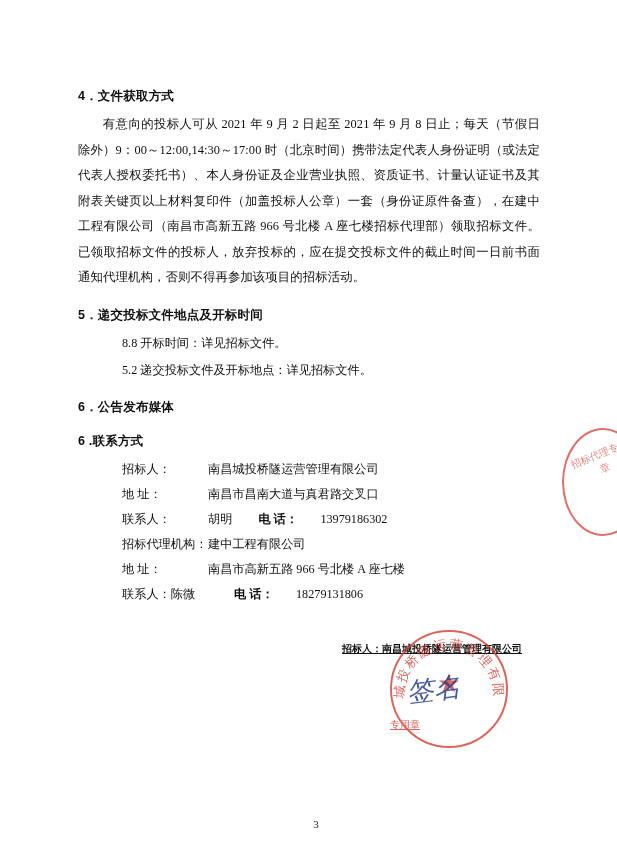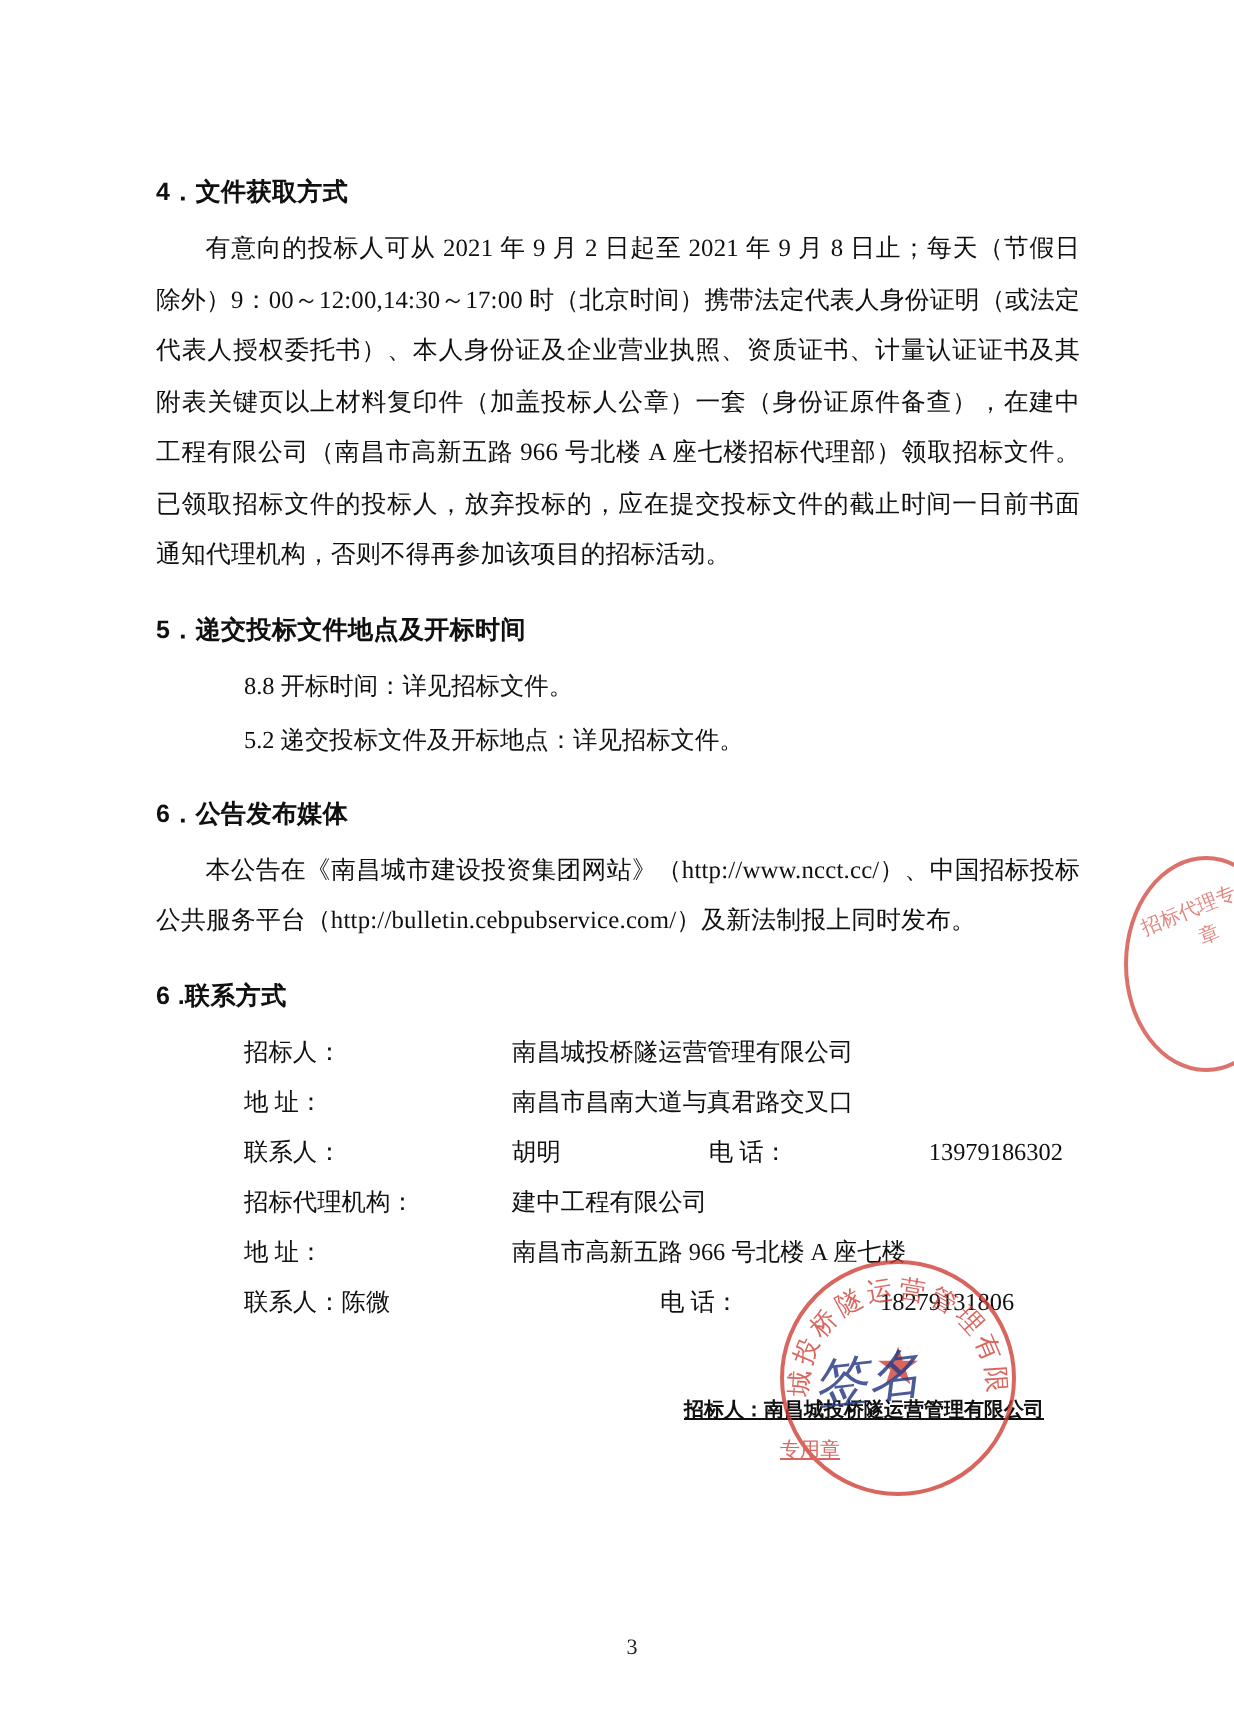--- a/index.html
+++ b/index.html
@@ -57,33 +57,33 @@
   .contact-list {
     margin: 4px 0 0 0;
     padding: 0;
   }
   .contact-row {
     font-size: 12.2px;
     line-height: 25px;
     padding-left: 44px;
     display: flex;
     white-space: nowrap;
-    gap: 48px;
   }
   .contact-label {
     display: inline-block;
     min-width: 86px;
   }
   .contact-value {
     display: inline-block;
   }
   .contact-extra-label {
     display: inline-block;
     min-width: 62px;
     padding-left: 26px;
+    font-weight: bold;
   }
   .signature {
     margin-top: 28px;
     text-align: right;
     padding-right: 18px;
   }
   .sig-line {
     font-family: "Liberation Sans", "DejaVu Sans", sans-serif;
     font-weight: bold;
     font-size: 10px;
@@ -201,21 +201,20 @@
     </div>
 
     <div class="section-block">
       <h2 class="section-heading">5．递交投标文件地点及开标时间</h2>
       <p class="sub-item">8.8 开标时间：详见招标文件。</p>
       <p class="sub-item">5.2 递交投标文件及开标地点：详见招标文件。</p>
     </div>
 
     <div class="section-block">
       <h2 class="section-heading">6．公告发布媒体</h2>
-      <p class="para indent">本公告在《南昌城市建设投资集团网站》（http://www.ncct.cc/）、中国招标投标公共服务平台（http://bulletin.cebpubservice.com/）及新法制报上同时发布。</p>
     </div>
 
     <div class="section-block">
       <h2 class="section-heading">6 .联系方式</h2>
       <div class="contact-list">
         <div class="contact-row">
           <span class="contact-label">招标人：</span>
           <span class="contact-value">南昌城投桥隧运营管理有限公司</span>
         </div>
         <div class="contact-row">

